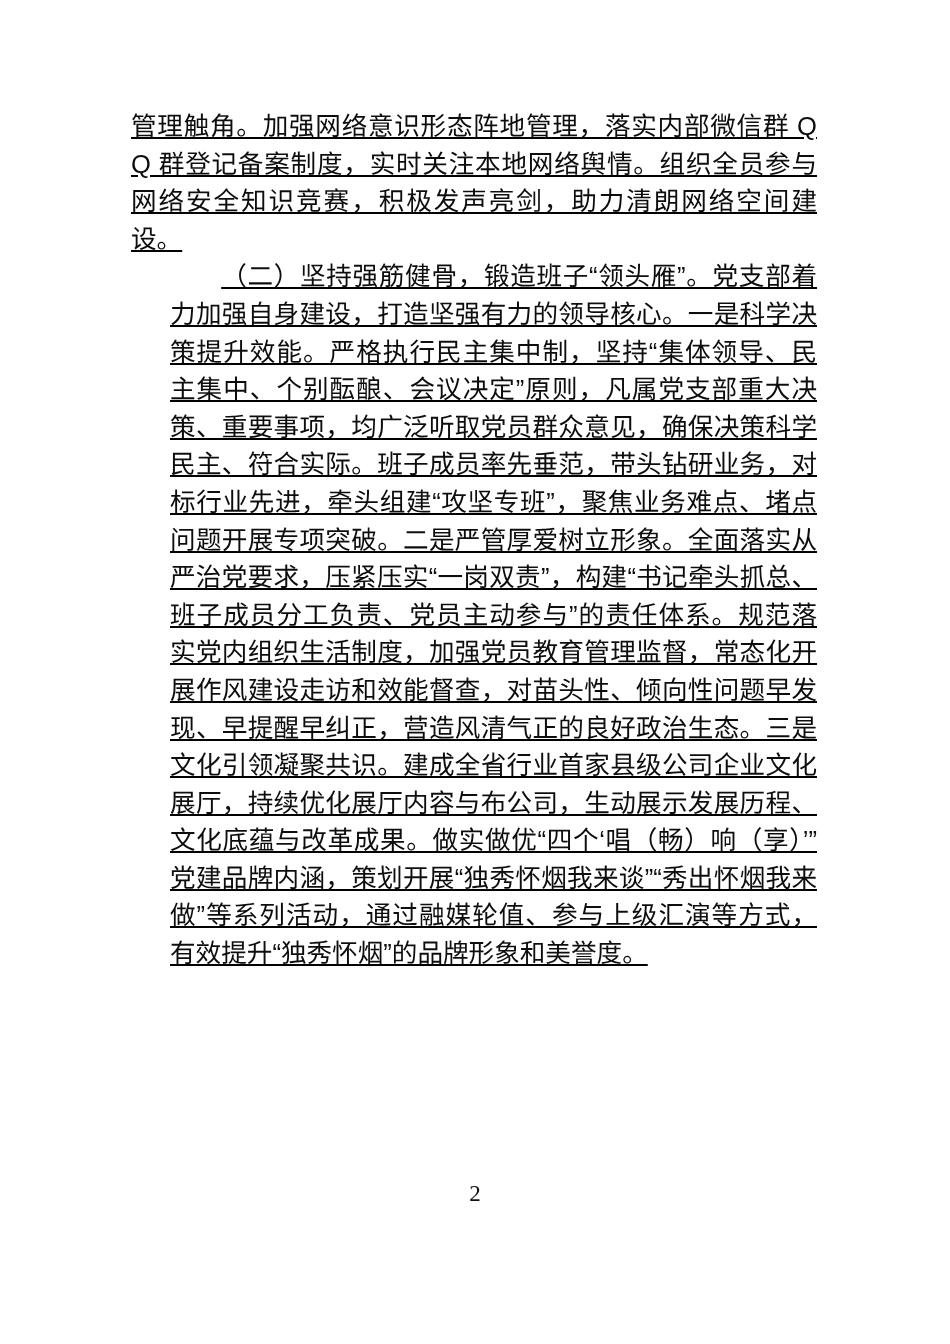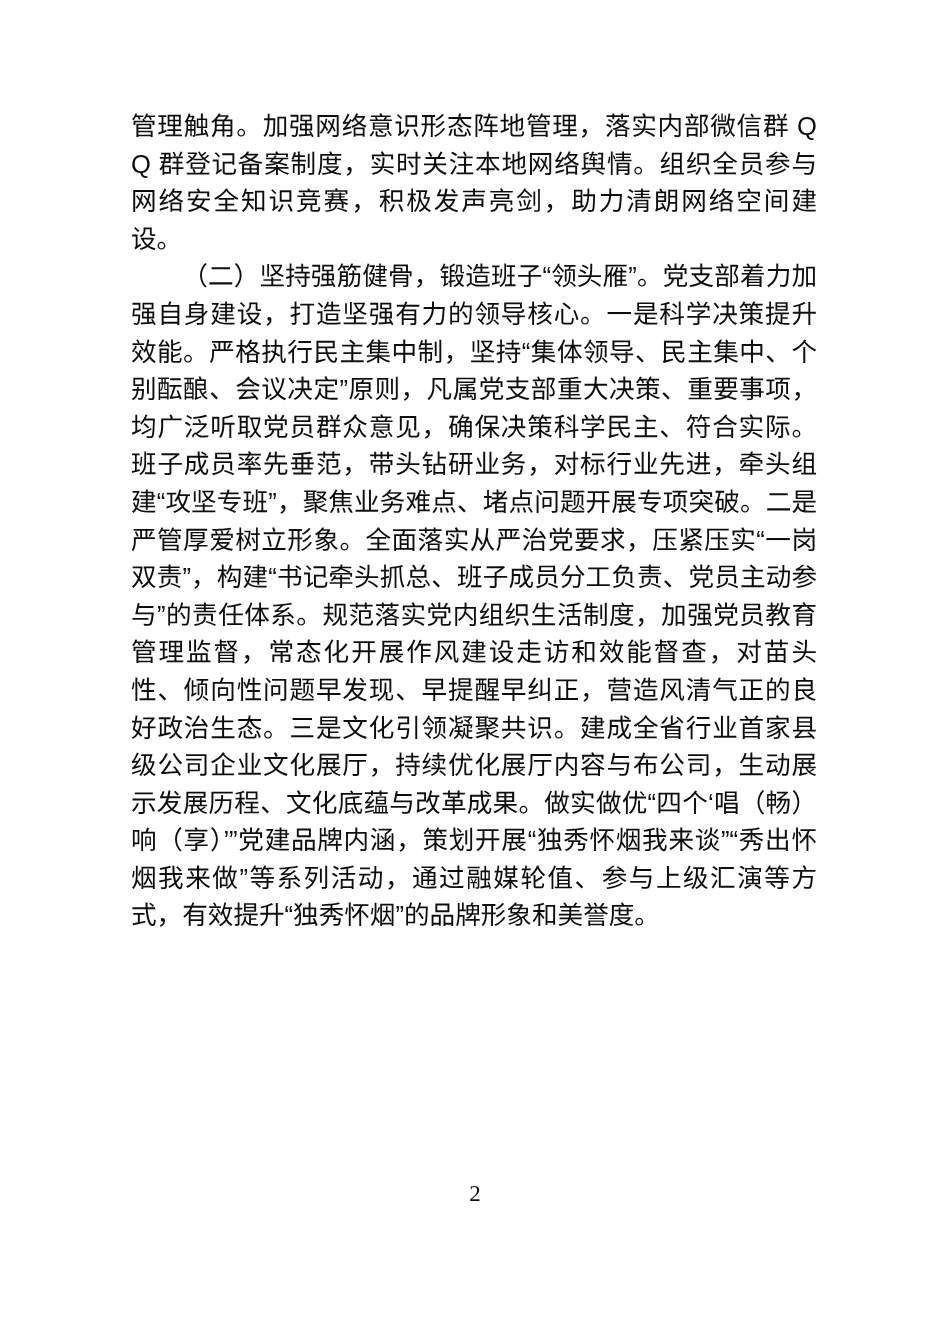--- a/index.html
+++ b/index.html
@@ -22,37 +22,39 @@
     box-sizing: border-box;
     overflow: hidden;
   }
 
   
   .doc-body {
     position: absolute;
     left: 131px;
     top: 108px;
     width: 686px;
+    text-decoration: underline;
   }
 
   .para {
     margin: 0;
     font-size: 25.6px;
     line-height: 37.6px;
     color: #0d0d0d;
     text-align: justify;
     text-justify: inter-ideograph;
     letter-spacing: 0px;
     font-weight: 400;
     text-indent: 0;
     word-break: break-all;
   }
 
   .para.indent {
     text-indent: 2em;
+    margin-left: 39px;
   }
 
   .page-number {
     position: absolute;
     left: 0;
     right: 0;
     top: 1182px;
     text-align: center;
     font-family: "Liberation Serif", "DejaVu Serif", serif;
     font-size: 23px;

